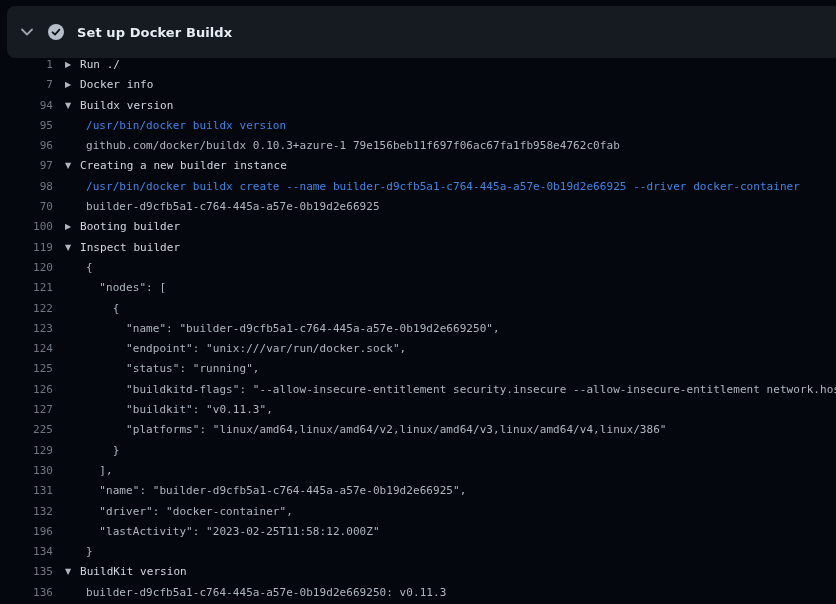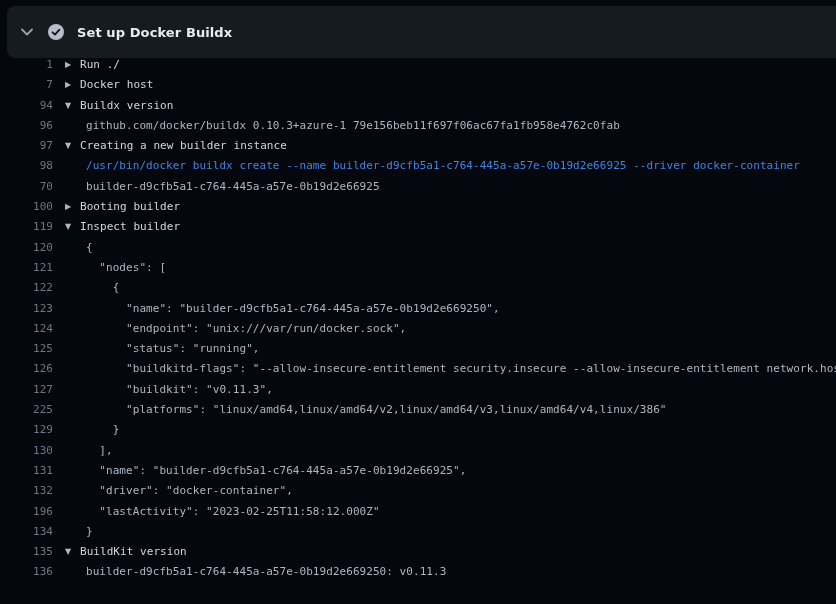--- a/index.html
+++ b/index.html
@@ -83,22 +83,23 @@
   </svg>
   <svg class="status" viewBox="0 0 16 16">
     <circle cx="8" cy="8" r="8" fill="#b6bec9"></circle>
     <path d="M4.6 8.3 L7 10.6 L11.4 5.6" fill="none" stroke="#10141b" stroke-width="1.8" stroke-linecap="round" stroke-linejoin="round"></path>
   </svg>
   <span class="step-title">Set up Docker Buildx</span>
 </div>
 
 <div class="log" id="log">
     <div class="row group"><span class="ln">1</span><span class="gut">▶</span><span class="txt">Run ./</span></div>
-    <div class="row group"><span class="ln">7</span><span class="gut">▶</span><span class="txt">Docker host</span></div>
+    <div class="row group"><span class="ln">7</span><span class="gut">▶</span><span class="txt">Docker info</span></div>
     <div class="row group"><span class="ln">94</span><span class="gut">▼</span><span class="txt">Buildx version</span></div>
+    <div class="row plain command"><span class="ln">95</span><span class="gut"></span><span class="txt">/usr/bin/docker buildx version</span></div>
     <div class="row plain output"><span class="ln">96</span><span class="gut"></span><span class="txt">github.com/docker/buildx 0.10.3+azure-1 79e156beb11f697f06ac67fa1fb958e4762c0fab</span></div>
     <div class="row group"><span class="ln">97</span><span class="gut">▼</span><span class="txt">Creating a new builder instance</span></div>
     <div class="row plain command"><span class="ln">98</span><span class="gut"></span><span class="txt">/usr/bin/docker buildx create --name builder-d9cfb5a1-c764-445a-a57e-0b19d2e66925 --driver docker-container</span></div>
     <div class="row plain output"><span class="ln">70</span><span class="gut"></span><span class="txt">builder-d9cfb5a1-c764-445a-a57e-0b19d2e66925</span></div>
     <div class="row group"><span class="ln">100</span><span class="gut">▶</span><span class="txt">Booting builder</span></div>
     <div class="row group"><span class="ln">119</span><span class="gut">▼</span><span class="txt">Inspect builder</span></div>
     <div class="row plain output"><span class="ln">120</span><span class="gut"></span><span class="txt">{</span></div>
     <div class="row plain output"><span class="ln">121</span><span class="gut"></span><span class="txt">  "nodes": [</span></div>
     <div class="row plain output"><span class="ln">122</span><span class="gut"></span><span class="txt">    {</span></div>
     <div class="row plain output"><span class="ln">123</span><span class="gut"></span><span class="txt">      "name": "builder-d9cfb5a1-c764-445a-a57e-0b19d2e669250",</span></div>

